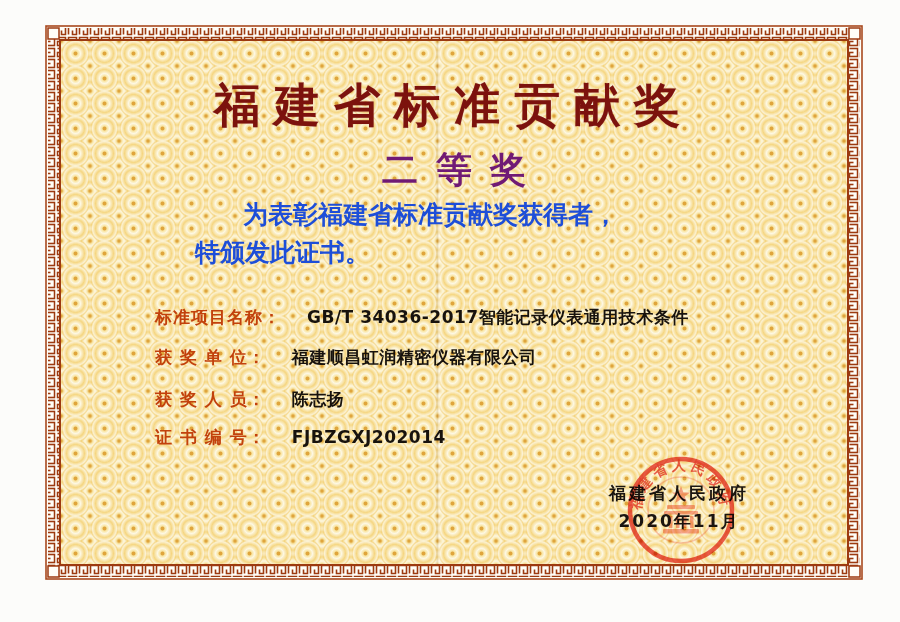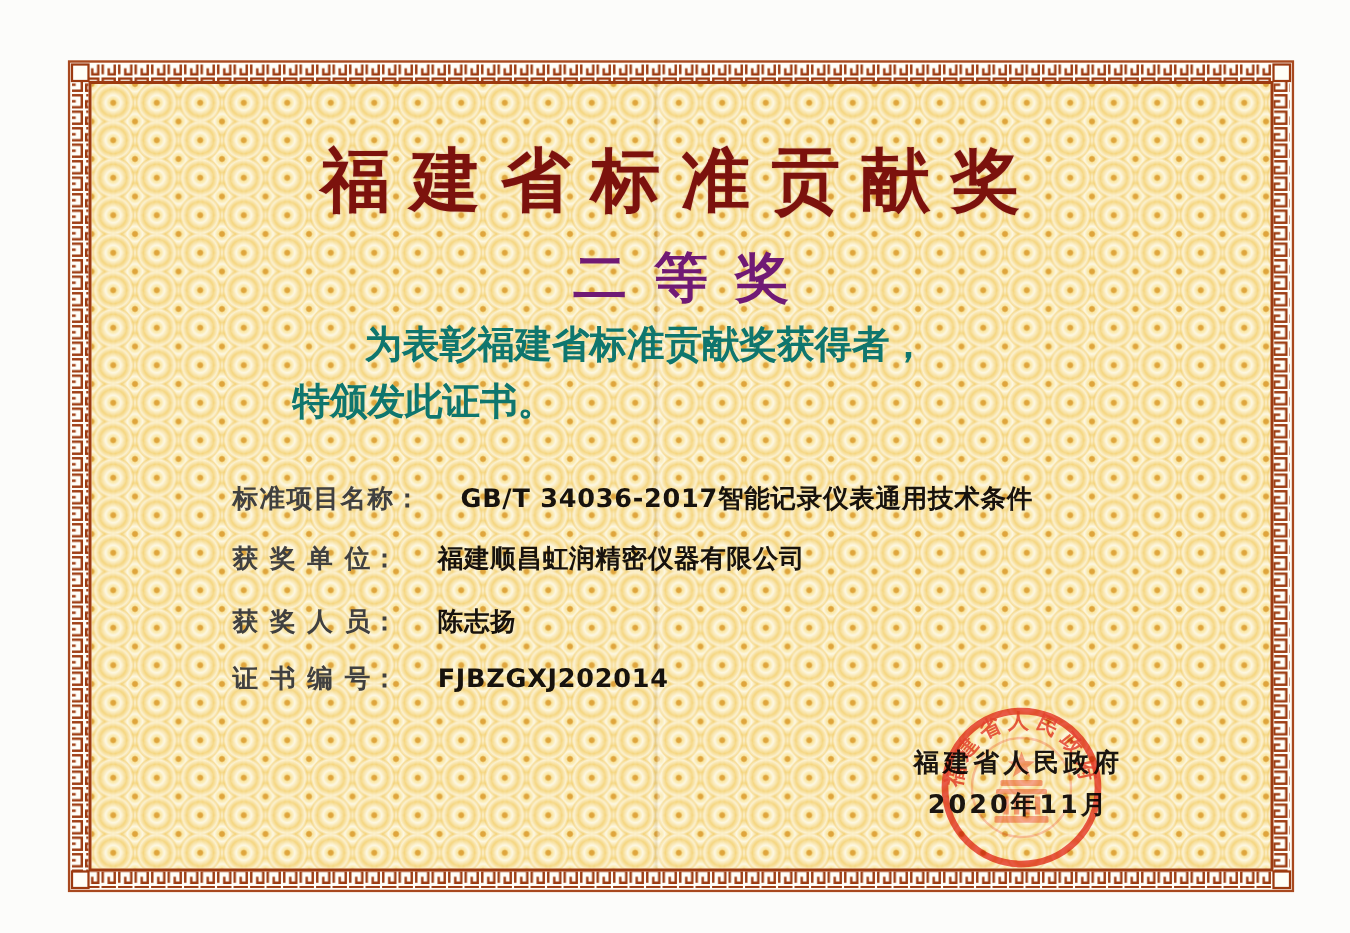--- a/index.html
+++ b/index.html
@@ -3,21 +3,21 @@
 <meta charset="utf-8">
 <style>
   html,body{margin:0;padding:0;}
   body{
     width:900px;height:622px;
     background:#fcfcfa;
     font-family:"DejaVu Sans", sans-serif;
     position:relative;
     overflow:hidden;
   }
-  .page{position:absolute;left:0;top:0;width:900px;height:456px;margin-top:15px;}
+  .page{position:absolute;left:0;top:0;width:900px;height:456px;}
   .certificate{
     position:absolute;left:45px;top:25px;width:818px;height:555px;
     background:#fffef8;
   }
   .frame{position:absolute;left:0;top:0;}
   
   .paper{
     position:absolute;left:16px;top:16px;right:16px;bottom:16px;
     background-color:#fcf3cf;
     background-image:
@@ -45,29 +45,29 @@
     position:absolute;left:0;top:121px;width:100%;margin:0;
     text-align:center;
     font-family:"DejaVu Serif", serif;
     font-size:36px;font-weight:bold;letter-spacing:18px;
     text-indent:18px;
     color:#701a75;
     white-space:nowrap;
   }
   .citation{
     position:absolute;left:150px;top:171px;width:540px;margin:0;
-    font-size:25px;font-weight:bold;color:#0f766e;line-height:38px;
+    font-size:25px;font-weight:bold;color:#1d4ed8;line-height:38px;
   }
   .citation .line1{display:block;margin-left:48px;white-space:nowrap;}
   .citation .line2{display:block;white-space:nowrap;}
   .field{
     position:absolute;left:110px;height:22px;white-space:nowrap;
     font-size:17px;font-weight:bold;
   }
-  .field .flabel{color:#404040;letter-spacing:1px;text-align:right;}
+  .field .flabel{color:#c2410c;letter-spacing:1px;text-align:right;}
   .field .fvalue{color:#17120d;margin-left:6px;letter-spacing:.5px;padding-left:20px;}
   .f0{top:281px;} .f1{top:321px;} .f2{top:363px;} .f3{top:401px;}
   .issuer-block{
     position:absolute;left:548px;top:457px;width:172px;
     text-align:center;color:#1a1510;font-weight:bold;
   }
   .issuer-line{font-size:17px;letter-spacing:3px;white-space:nowrap;}
   .date-line{font-size:17px;letter-spacing:2px;margin-top:5px;white-space:nowrap;}
   .seal{
     position:absolute;left:578px;top:427px;width:116px;height:116px;

